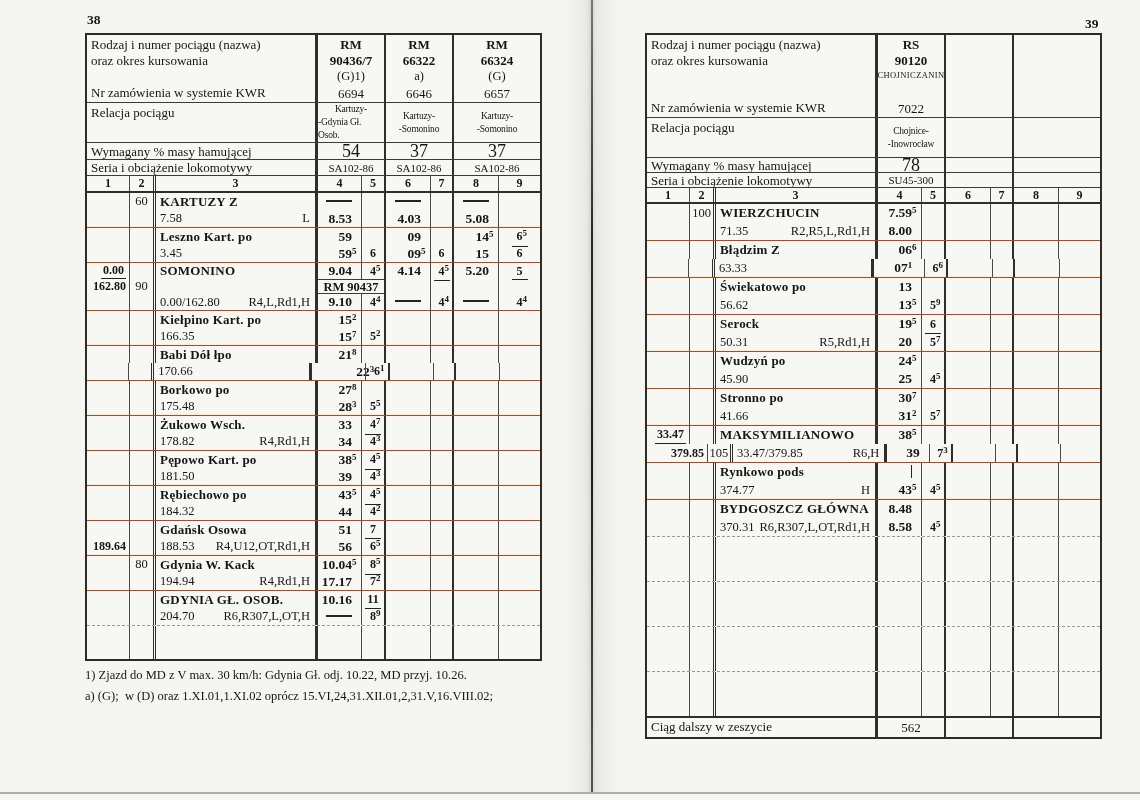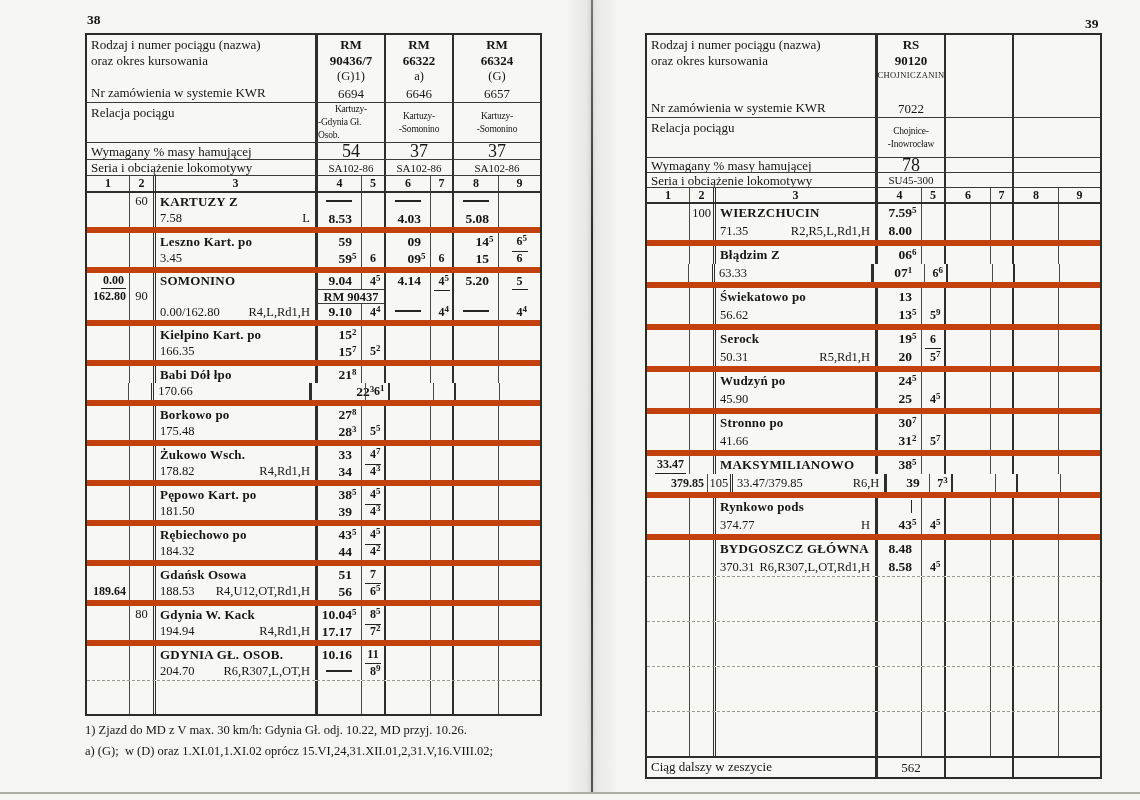--- a/index.html
+++ b/index.html
@@ -48,21 +48,21 @@
   .ttype,.tnum{font-weight:bold;line-height:16px;}
   .tnote{line-height:15px;font-size:12.5px;}
   .tnote.small{font-size:8.5px;letter-spacing:.4px;line-height:13px;}
   .tkwr{margin-top:auto;line-height:15px;}
   .hrel{display:flex;flex-direction:column;align-items:center;justify-content:center;font-size:9.5px;letter-spacing:-0.2px;line-height:13px;}
   .hval{display:flex;align-items:center;justify-content:center;font-size:18px;}
   .hval.seria{font-size:11px;}
   .hnum{display:flex;align-items:center;justify-content:center;font-weight:bold;font-size:12px;}
 
   
-  .trow{border-top:6px solid #c2410c;}
+  .trow{border-top:1px solid #c2410c;}
   .trow.first{border-top:none;}
   .trow.dashed{border-top:1px dashed #9b9b91;}
   .tline{display:flex;}
   .stline{padding-left:4px;font-weight:bold;font-size:13px;letter-spacing:.2px;display:flex;align-items:flex-end;}
   .kmline{padding:0 5px 0 4px;font-size:12.5px;display:flex;justify-content:space-between;align-items:flex-start;}
   .km{font-weight:bold;font-size:12px;text-align:right;padding-right:3px;display:flex;align-items:flex-end;justify-content:flex-end;}
   .km.top{}
   .km.bot{align-items:flex-start;}
   .kmul{border-bottom:1.4px solid #22221f;padding:0 2px;}
   .spd{font-size:12.5px;text-align:center;display:flex;align-items:center;justify-content:center;}

